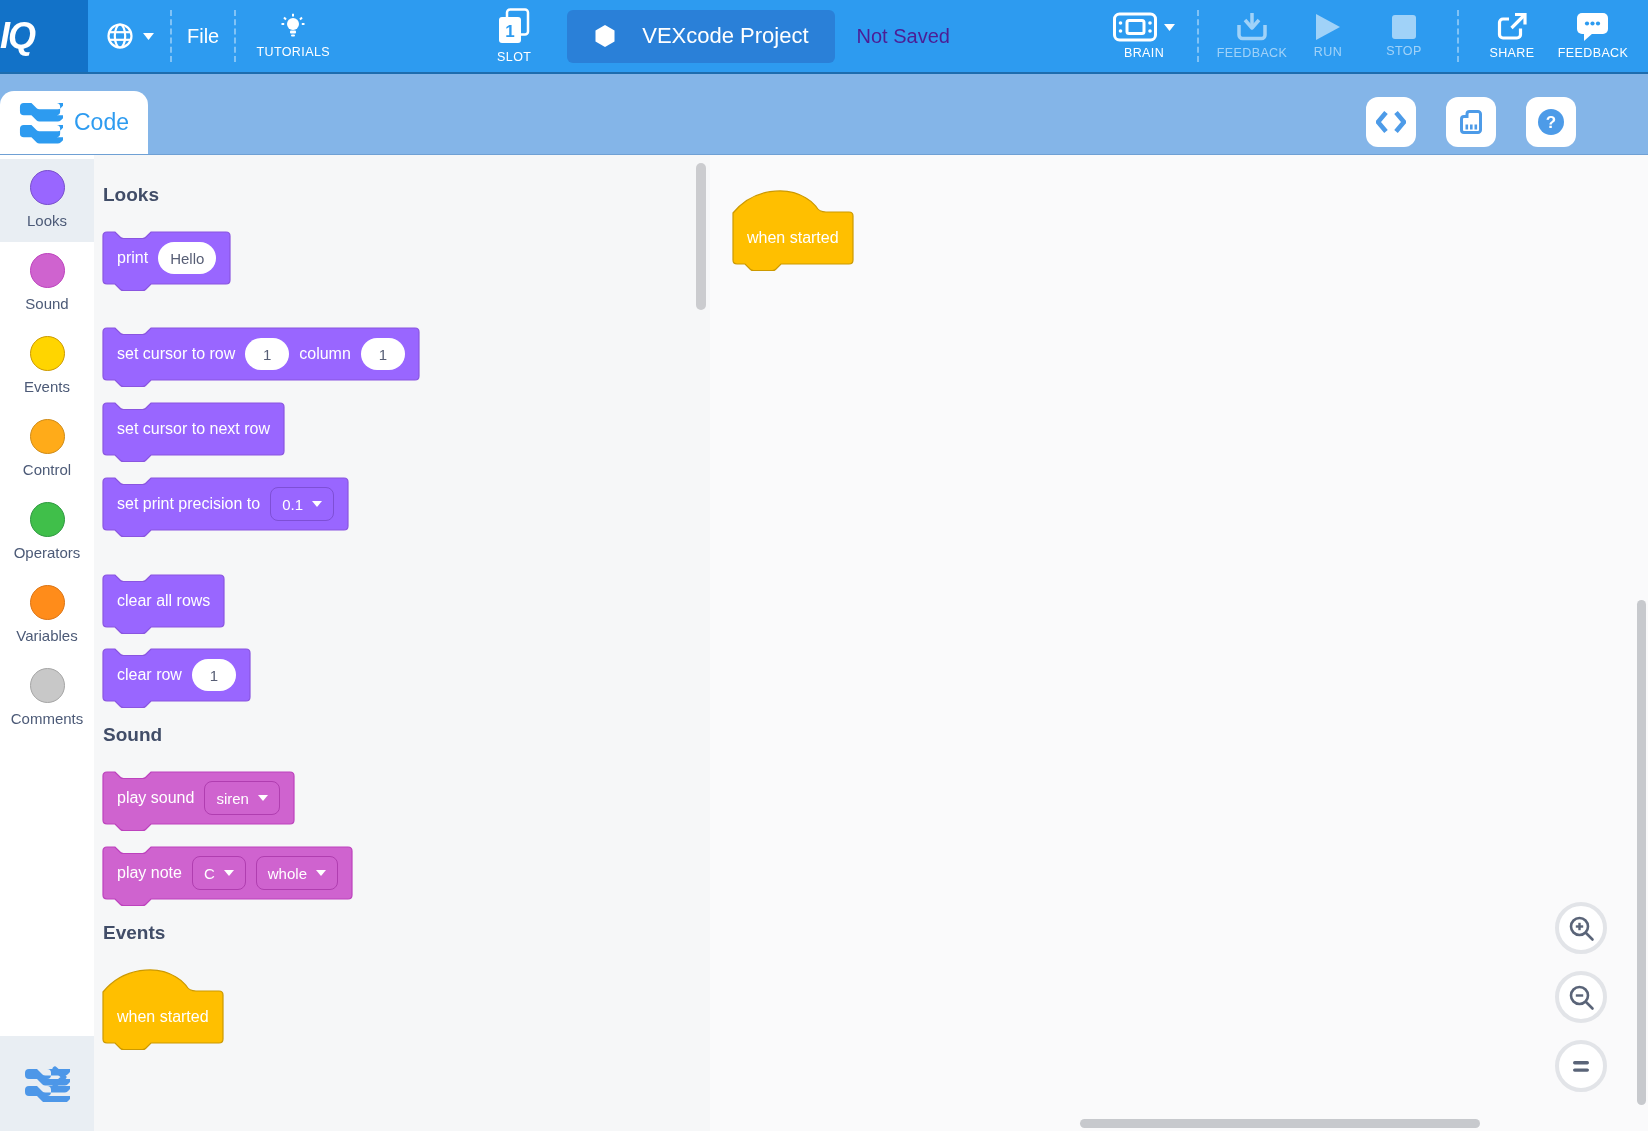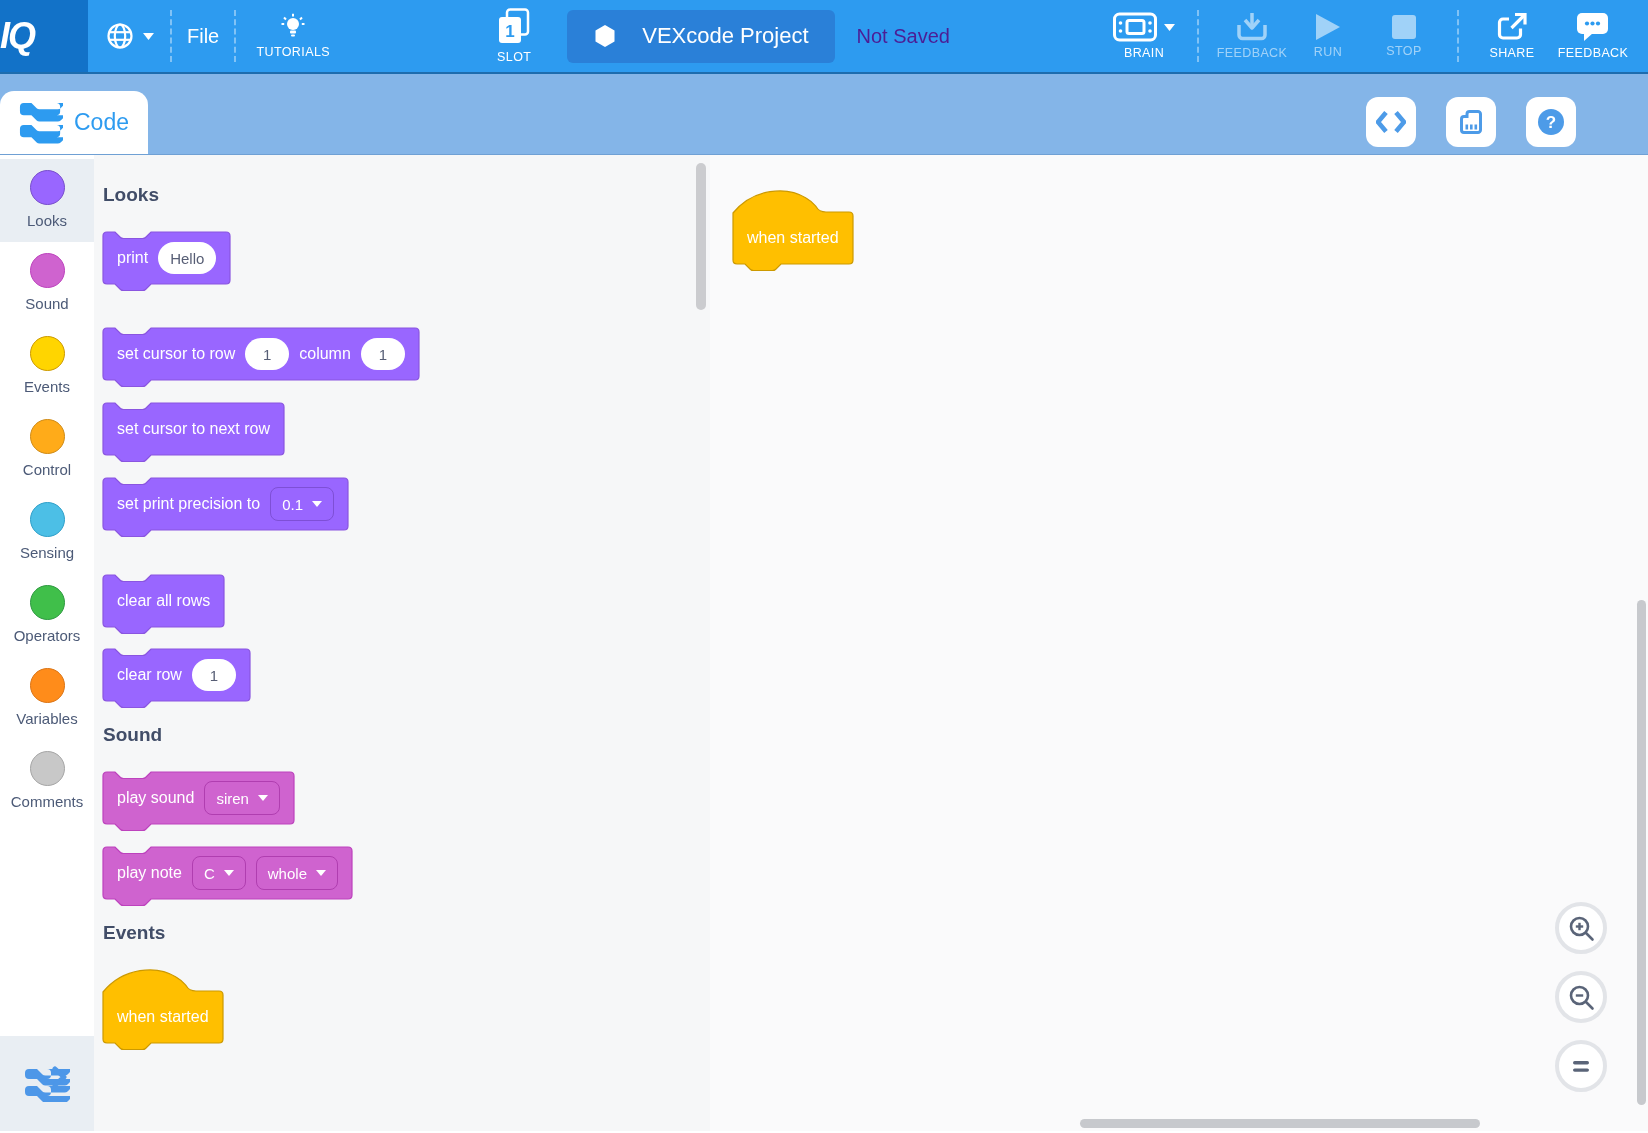--- a/index.html
+++ b/index.html
@@ -253,24 +253,20 @@
         </div>
         <div class="side-item">
           <span class="side-dot" style="background: rgb(255, 213, 0); border: 1px solid rgb(204, 153, 0);"></span>
           <span class="side-lbl">Events</span>
         </div>
         <div class="side-item">
           <span class="side-dot" style="background: rgb(255, 171, 25); border: 1px solid rgb(207, 139, 23);"></span>
           <span class="side-lbl">Control</span>
         </div>
         <div class="side-item">
-          <span class="side-dot" style="background: rgb(76, 191, 230); border: 1px solid rgb(46, 159, 201);"></span>
-          <span class="side-lbl">Sensing</span>
-        </div>
-        <div class="side-item">
           <span class="side-dot" style="background: rgb(64, 191, 74); border: 1px solid rgb(46, 153, 64);"></span>
           <span class="side-lbl">Operators</span>
         </div>
         <div class="side-item">
           <span class="side-dot" style="background: rgb(255, 140, 26); border: 1px solid rgb(219, 116, 21);"></span>
           <span class="side-lbl">Variables</span>
         </div>
         <div class="side-item">
           <span class="side-dot" style="background: rgb(200, 200, 200); border: 1px solid rgb(165, 165, 165);"></span>
           <span class="side-lbl">Comments</span>

